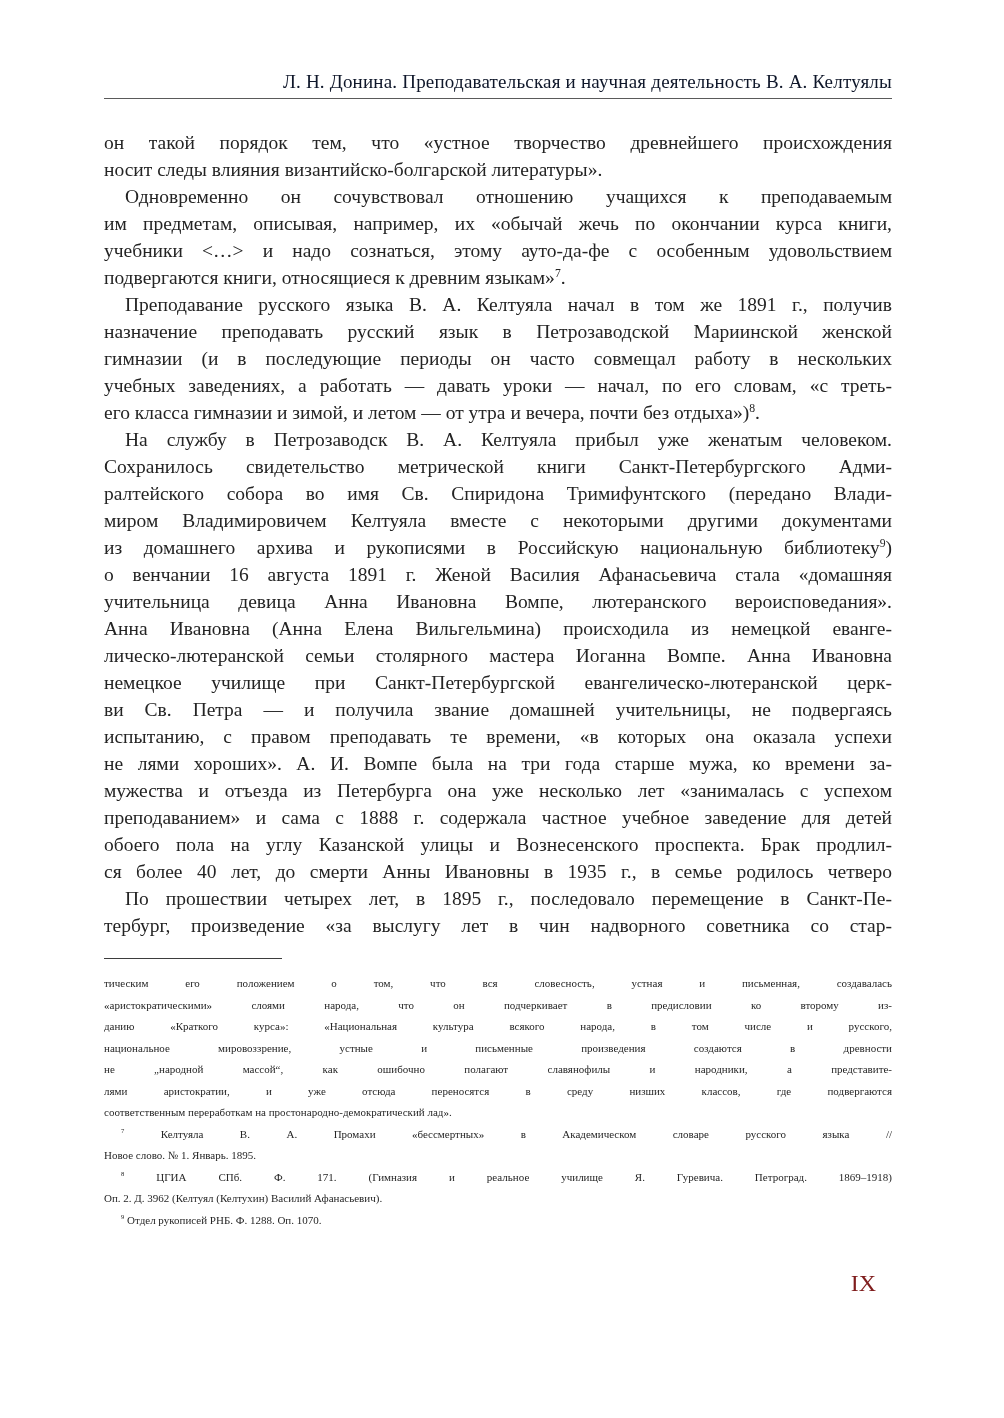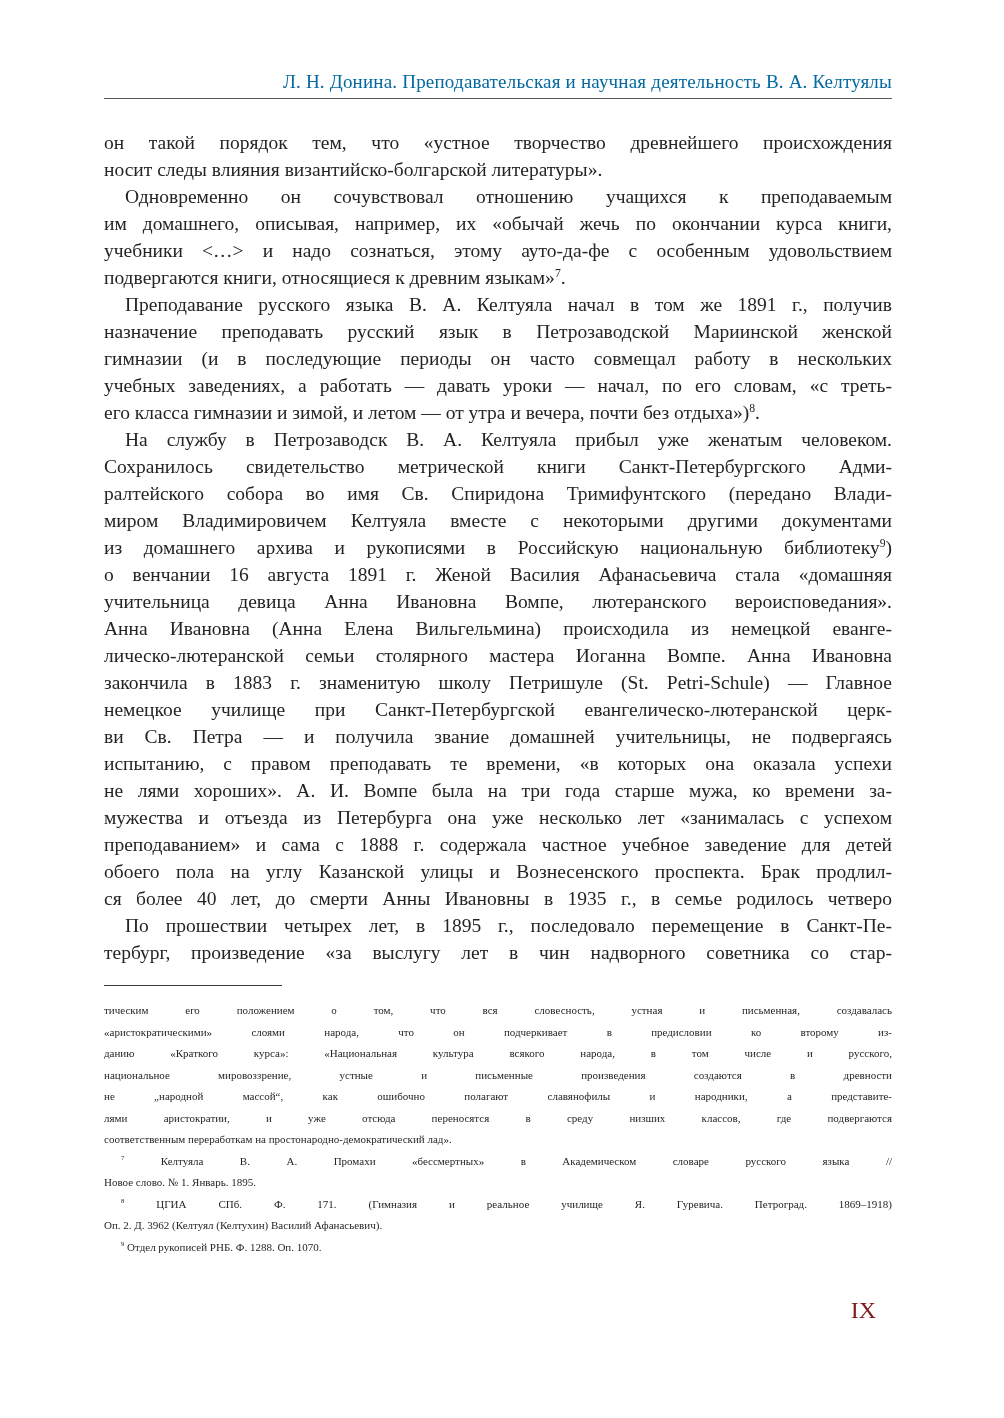--- a/index.html
+++ b/index.html
@@ -15,21 +15,21 @@
   }
   .content { margin: 0 112px 0 104px; }
 
   .running-header {
     margin-top: 72px;
     padding-bottom: 6px;
     border-bottom: 1px solid #5a5a5a;
     text-align: right;
     font-size: 19px;
     line-height: 20px;
-    color: #0369a1;
+    color: #0f172a;
     letter-spacing: 0.2px;
   }
 
   .body-text { margin-top: 30px; font-size: 19.5px; }
   .body-text .line {
     height: 27px;
     line-height: 27px;
     text-align: justify;
     text-align-last: justify;
     white-space: normal;
@@ -73,38 +73,37 @@
 
 <div class="page">
   <div class="content">
 
     <div class="running-header">Л. Н. Донина. Преподавательская и научная деятельность В. А. Келтуялы</div>
 
     <div class="body-text">
         <div class="line"><span>он такой порядок тем, что «устное творчество древнейшего происхождения</span></div>
         <div class="line last"><span>носит следы влияния византийско-болгарской литературы».</span></div>
         <div class="line indent"><span>Одновременно он сочувствовал отношению учащихся к преподаваемым</span></div>
-        <div class="line"><span>им домашнего, описывая, например, их «обычай жечь по окончании курса книги,</span></div>
+        <div class="line"><span>им предметам, описывая, например, их «обычай жечь по окончании курса книги,</span></div>
         <div class="line"><span>учебники &lt;…&gt; и надо сознаться, этому ауто-да-фе с особенным удовольствием</span></div>
         <div class="line last"><span>подвергаются книги, относящиеся к древним языкам»</span><sup class="fnmark">7</sup><span>.</span></div>
         <div class="line indent"><span>Преподавание русского языка В. А. Келтуяла начал в том же 1891 г., получив</span></div>
         <div class="line"><span>назначение преподавать русский язык в Петрозаводской Мариинской женской</span></div>
         <div class="line"><span>гимназии (и в последующие периоды он часто совмещал работу в нескольких</span></div>
         <div class="line"><span>учебных заведениях, а работать — давать уроки — начал, по его словам, «с треть-</span></div>
         <div class="line last"><span>его класса гимназии и зимой, и летом — от утра и вечера, почти без отдыха»)</span><sup class="fnmark">8</sup><span>.</span></div>
         <div class="line indent"><span>На службу в Петрозаводск В. А. Келтуяла прибыл уже женатым человеком.</span></div>
         <div class="line"><span>Сохранилось свидетельство метрической книги Санкт-Петербургского Адми-</span></div>
         <div class="line"><span>ралтейского собора во имя Св. Спиридона Тримифунтского (передано Влади-</span></div>
         <div class="line"><span>миром Владимировичем Келтуяла вместе с некоторыми другими документами</span></div>
         <div class="line"><span>из домашнего архива и рукописями в Российскую национальную библиотеку</span><sup class="fnmark">9</sup><span>)</span></div>
         <div class="line"><span>о венчании 16 августа 1891 г. Женой Василия Афанасьевича стала «домашняя</span></div>
         <div class="line"><span>учительница девица Анна Ивановна Вомпе, лютеранского вероисповедания».</span></div>
         <div class="line"><span>Анна Ивановна (Анна Елена Вильгельмина) происходила из немецкой еванге-</span></div>
         <div class="line"><span>лическо-лютеранской семьи столярного мастера Иоганна Вомпе. Анна Ивановна</span></div>
-        <div class="line"><span>закончила в 1883 г. знаменитую школу Петришуле (St. Petri-Schule) — Главное</span></div>
         <div class="line"><span>немецкое училище при Санкт-Петербургской евангелическо-лютеранской церк-</span></div>
         <div class="line"><span>ви Св. Петра — и получила звание домашней учительницы, не подвергаясь</span></div>
         <div class="line"><span>испытанию, с правом преподавать те времени, «в которых она оказала успехи</span></div>
         <div class="line"><span>не лями хороших». А. И. Вомпе была на три года старше мужа, ко времени за-</span></div>
         <div class="line"><span>мужества и отъезда из Петербурга она уже несколько лет «занималась с успехом</span></div>
         <div class="line"><span>преподаванием» и сама с 1888 г. содержала частное учебное заведение для детей</span></div>
         <div class="line"><span>обоего пола на углу Казанской улицы и Вознесенского проспекта. Брак продлил-</span></div>
         <div class="line"><span>ся более 40 лет, до смерти Анны Ивановны в 1935 г., в семье родилось четверо</span></div>
         <div class="line indent"><span>По прошествии четырех лет, в 1895 г., последовало перемещение в Санкт-Пе-</span></div>
         <div class="line"><span>тербург, произведение «за выслугу лет в чин надворного советника со стар-</span></div>

